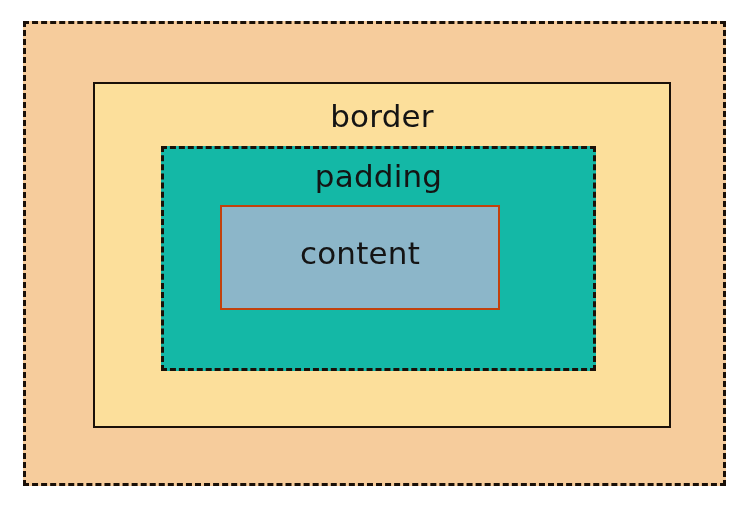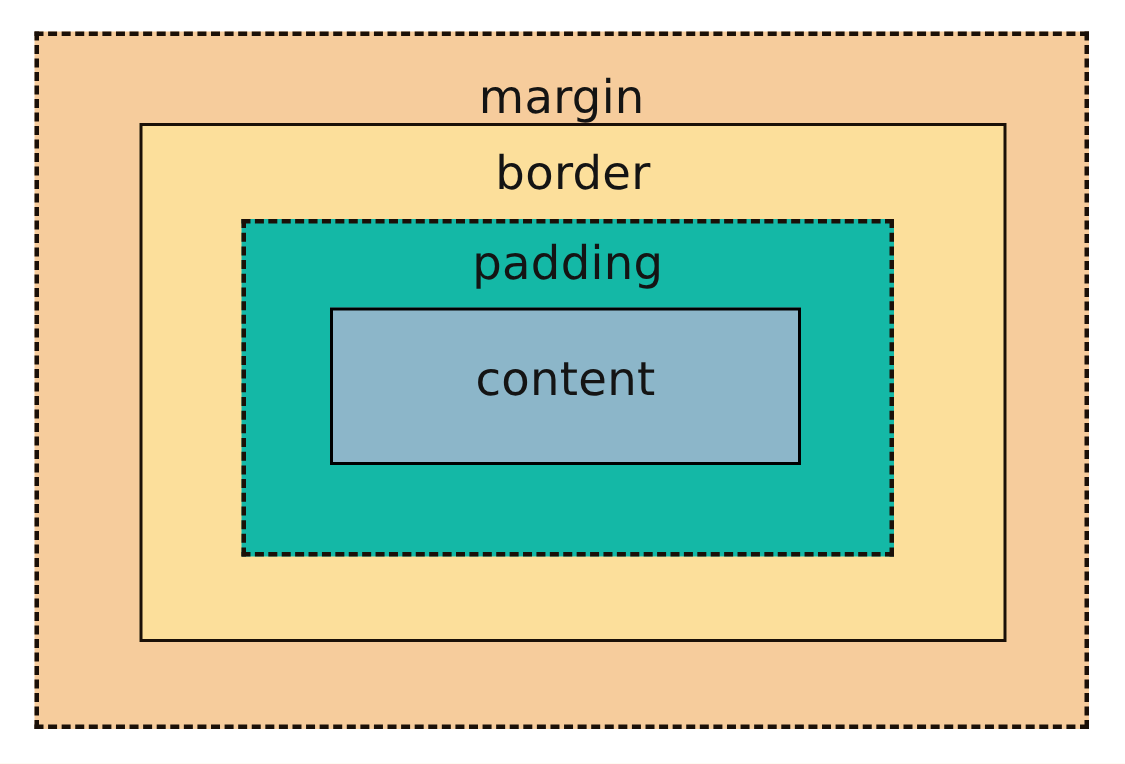--- a/index.html
+++ b/index.html
@@ -55,25 +55,25 @@
     box-sizing: border-box;
     background: #14b8a6;
     border: 3px dashed #1a1008;
   }
 
   
   .box-content {
     position: absolute;
     left: 56px;   
     top: 56px;    
-    width: 314px; 
+    width: 280px; 
     height: 105px;
     box-sizing: border-box;
     background: #8cb6c9;
-    border: 2px solid #000000;
+    border: 2px solid #c2410c;
     padding-left: 20px;
   }
 
   .label {
     position: absolute;
     left: 0;
     right: 0;
     text-align: center;
     color: #141414;
     font-size: 31px;
@@ -88,21 +88,20 @@
   .label-border  { top: 17px; }
   .label-padding { top: 12px; }
   .label-content { top: 31px; }
 </style>
 </head>
 <body>
 
 <div id="diagram">
 
   <div class="box-margin">
-    <div class="label label-margin">margin</div>
 
     <div class="box-border">
       <div class="label label-border">border</div>
 
       <div class="box-padding">
         <div class="label label-padding">padding</div>
 
         <div class="box-content">
           <div class="label label-content">content</div>
         </div>

